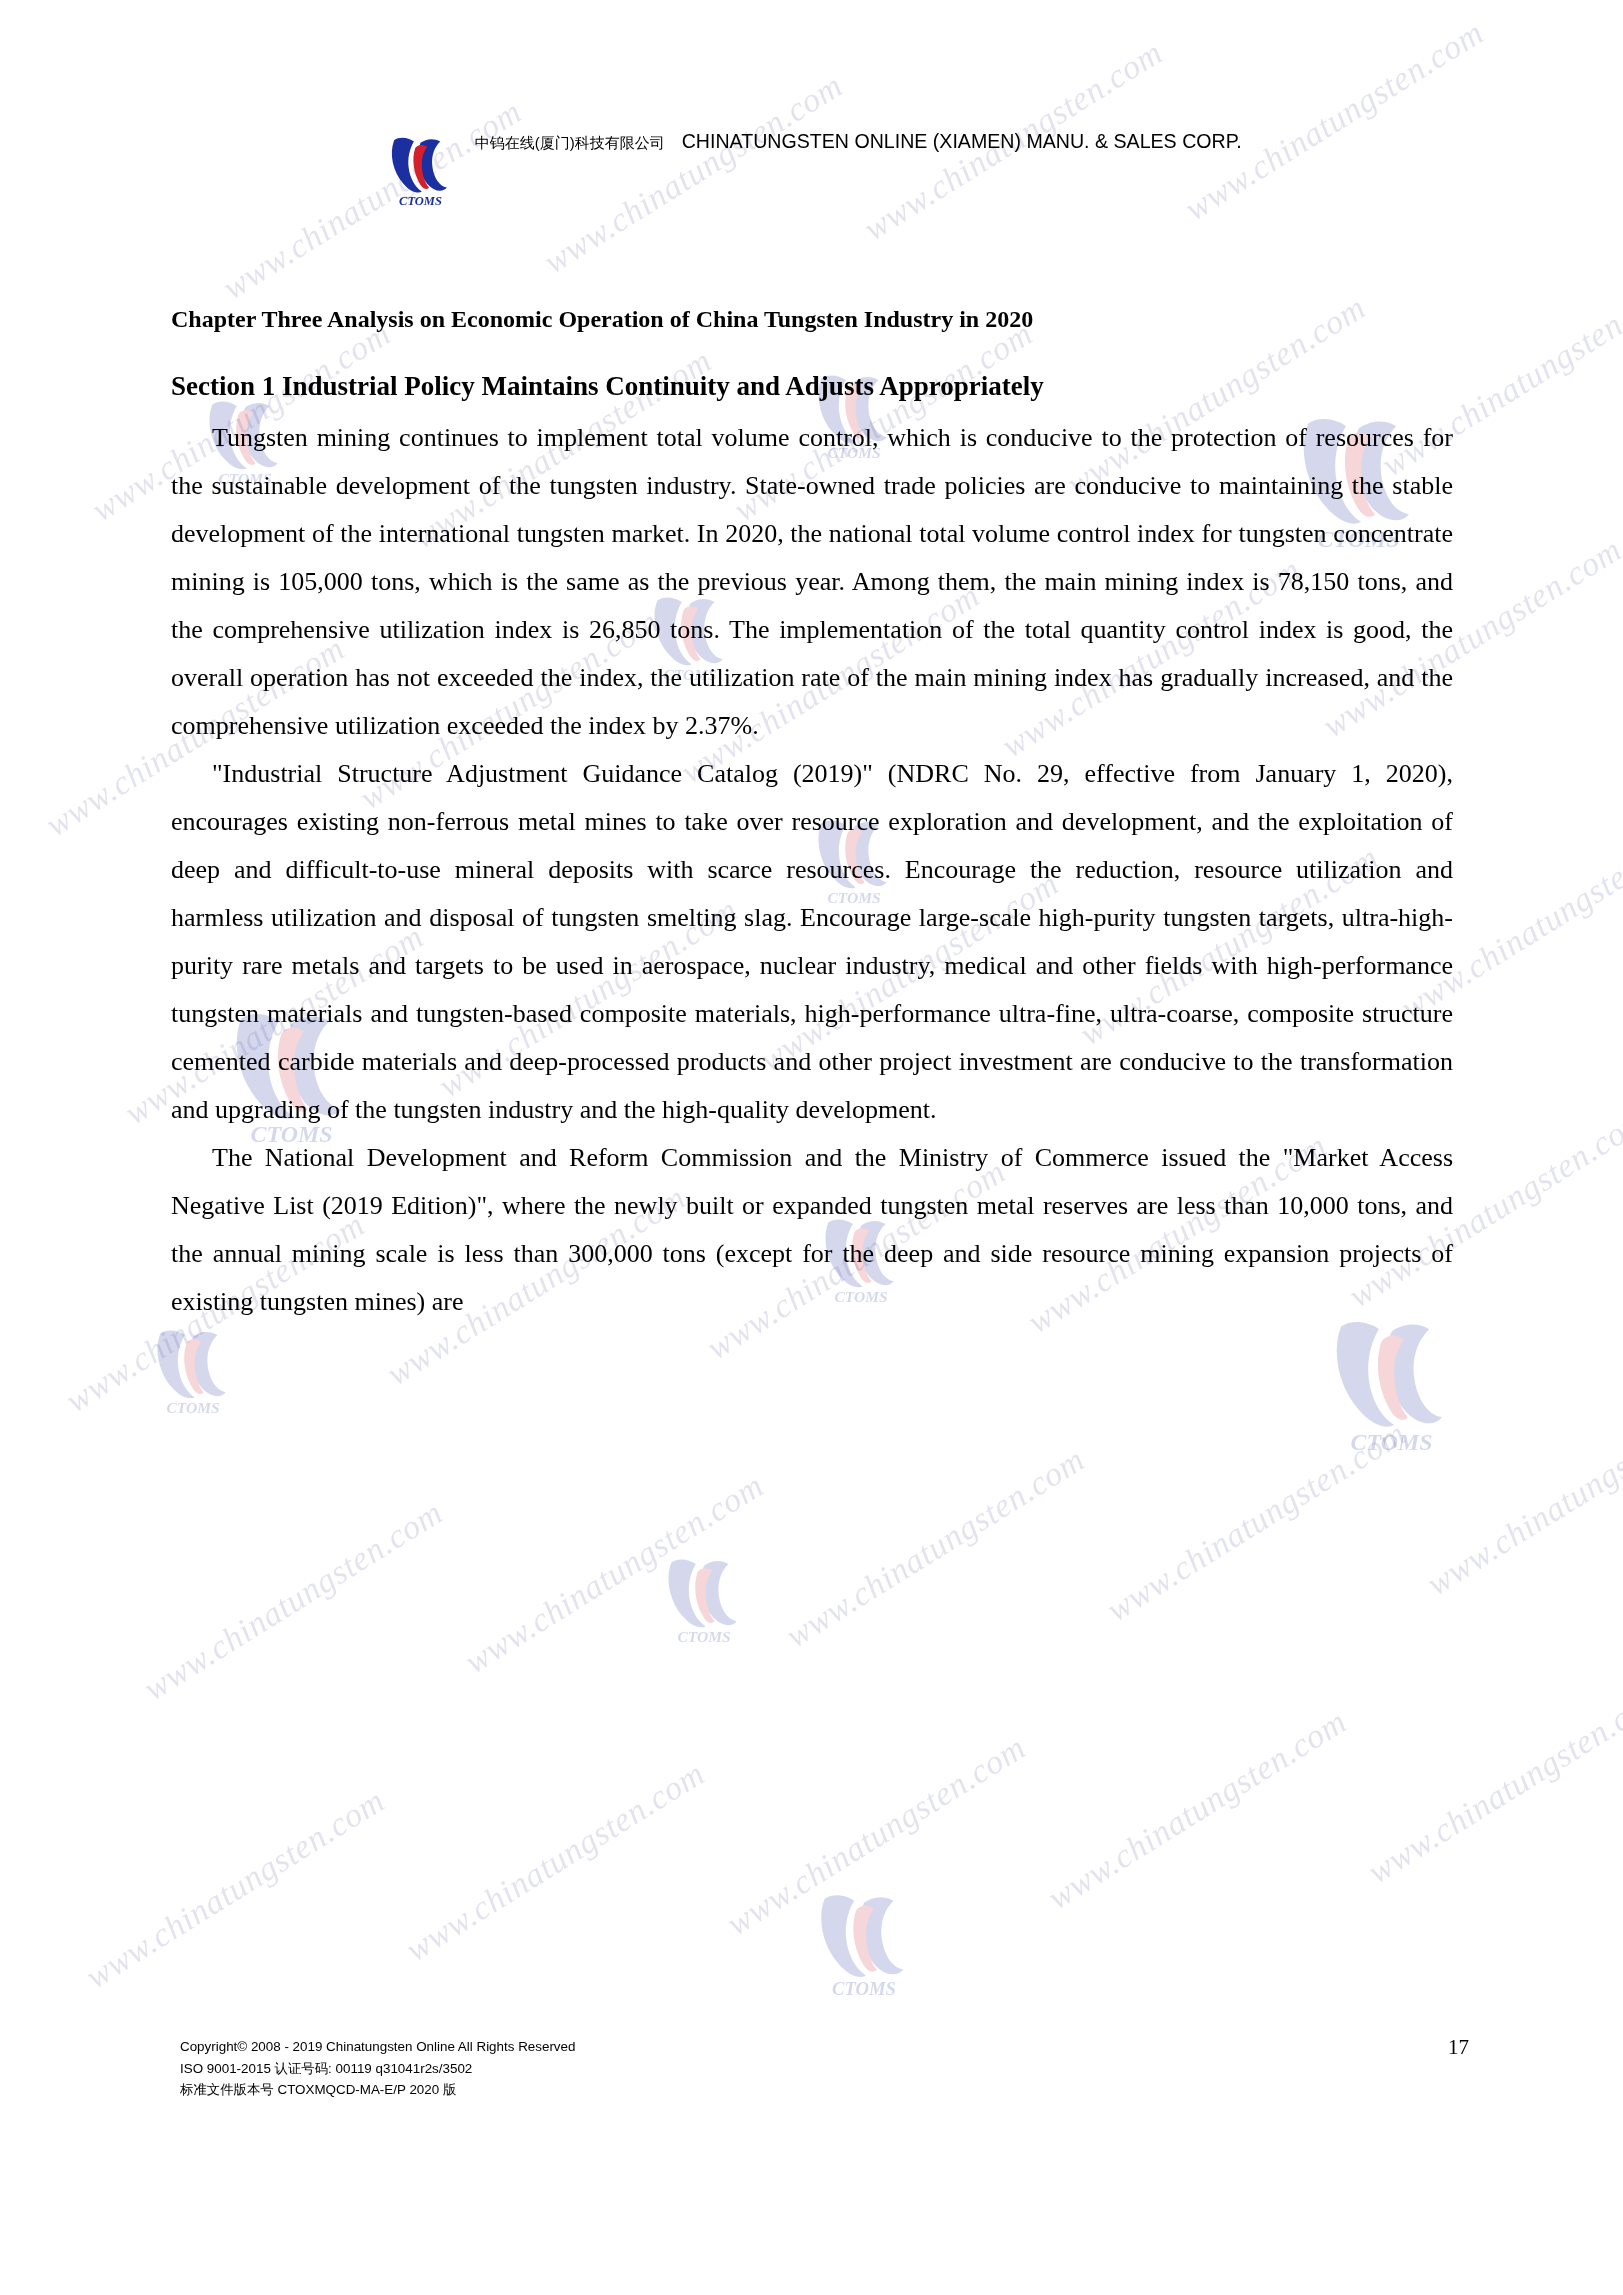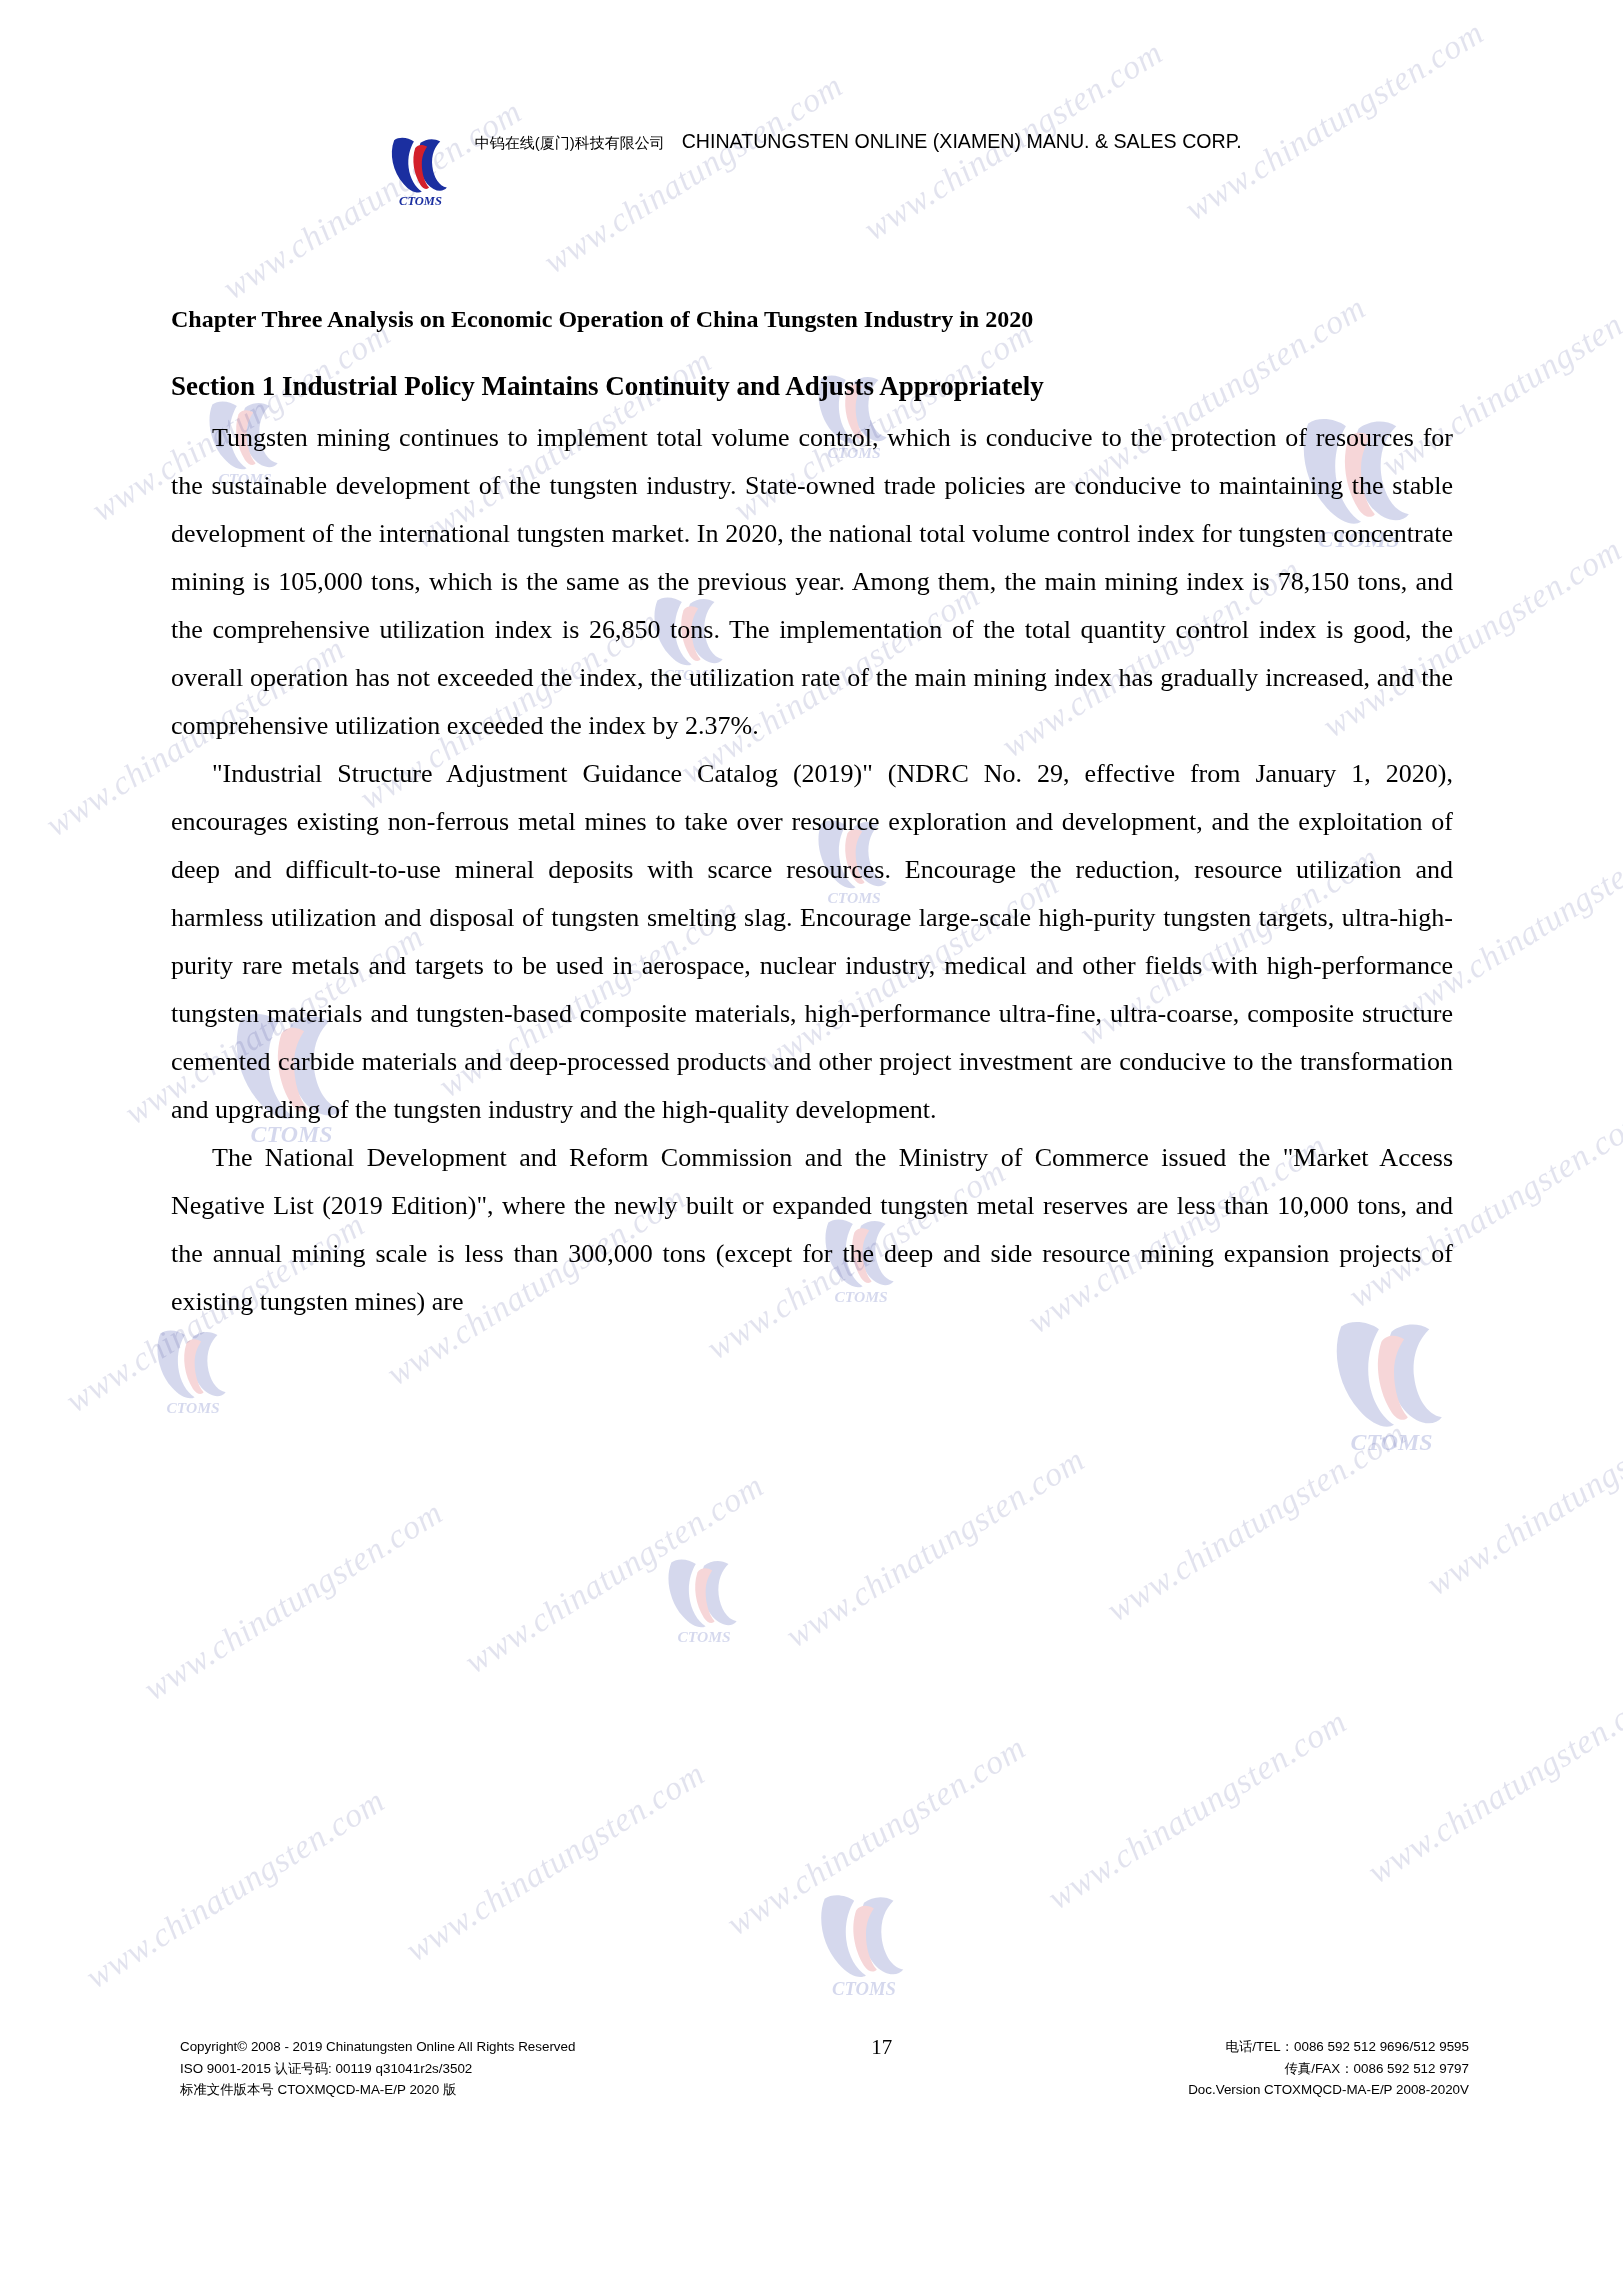--- a/index.html
+++ b/index.html
@@ -290,21 +290,16 @@
     <p class="body-text">The National Development and Reform Commission and the Ministry of Commerce issued the "Market Access Negative List (2019 Edition)", where the newly built or expanded tungsten metal reserves are less than 10,000 tons, and the annual mining scale is less than 300,000 tons (except for the deep and side resource mining expansion projects of existing tungsten mines) are</p>
   </div>
 
   <div class="doc-footer">
     <div class="footer-left">
       <div>Copyright© 2008 - 2019 Chinatungsten Online All Rights Reserved</div>
       <div>ISO 9001-2015 认证号码: 00119 q31041r2s/3502</div>
       <div>标准文件版本号 CTOXMQCD-MA-E/P 2020 版</div>
     </div>
     <div class="footer-center">17</div>
-    <div class="footer-right">
-      <div>电话/TEL：0086 592 512 9696/512 9595</div>
-      <div>传真/FAX：0086 592 512 9797</div>
-      <div>Doc.Version CTOXMQCD-MA-E/P 2008-2020V</div>
-    </div>
   </div>
 
 </div>
 
 
 </body></html>

